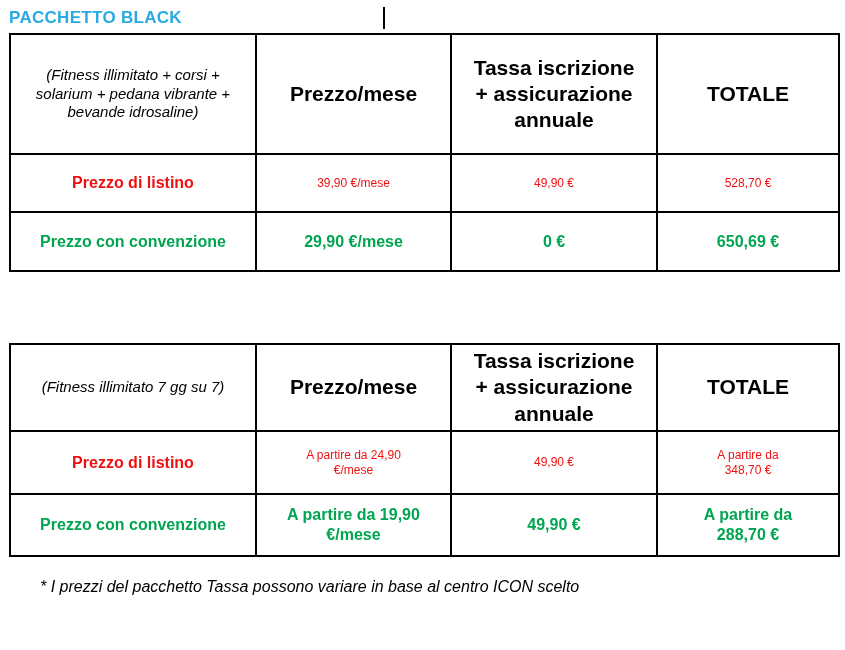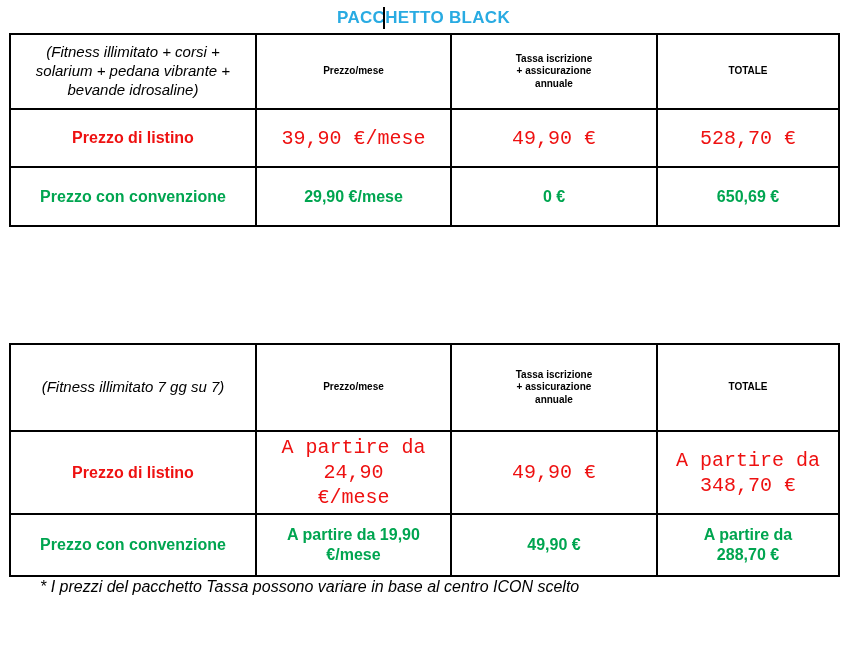--- a/index.html
+++ b/index.html
@@ -8,21 +8,20 @@
     background: #ffffff;
     font-family: "Liberation Sans", sans-serif;
     position: relative;
     color: #000;
   }
   .page { position: absolute; inset: 0; }
 
   .pkg-title {
     position: absolute;
     left: 9px; width: 829px;
-    text-align: center;
     font-size: 17px;
     font-weight: bold;
     color: #29abe2;
     letter-spacing: 0.3px;
     white-space: pre;
   }
   .pkg-title .suffix { color: #000000; }
 
   .text-caret {
     position: absolute;
@@ -51,27 +50,27 @@
   col.c3 { width: 206px; }
   col.c4 { width: 182px; }
 
   td.desc {
     font-style: italic;
     font-size: 15px;
     color: #000;
   }
   td.hdr {
     font-weight: bold;
-    font-size: 10px;
+    font-size: 21px;
     color: #000;
   }
   tr.row-red  { color: #ee1111; }
   tr.row-green{ color: #00a550; }
   td.row-label { font-weight: bold; font-size: 16px; }
-  tr.row-red   td.val { font-weight: normal; font-size: 20px; font-family: Liberation Mono, monospace; }
+  tr.row-red   td.val { font-weight: normal; font-size: 12px; }
   tr.row-green td.val { font-weight: bold;   font-size: 16px; margin-top: 36px; }
 
   .footnote {
     position: absolute;
     left: 40px;
     font-size: 16px;
     color: #000;
     white-space: pre;
   }
   .footnote.italic { font-style: italic; }
@@ -85,21 +84,21 @@
   <div class="text-caret"></div>
 
   <table class="price-table" style="top:33px">
     <colgroup>
         <col class="c1">
         <col class="c2">
         <col class="c3">
         <col class="c4">
       </colgroup>
     <tbody>
-        <tr style="height:75px">
+        <tr style="height:120px">
       <td class="desc">(Fitness illimitato + corsi +
 solarium + pedana vibrante +
 bevande idrosaline)</td>
       <td class="hdr">Prezzo/mese</td>
       <td class="hdr">Tassa iscrizione
 + assicurazione
 annuale</td>
       <td class="hdr">TOTALE</td>
     </tr>
     <tr class="row-red" style="height:58px">

